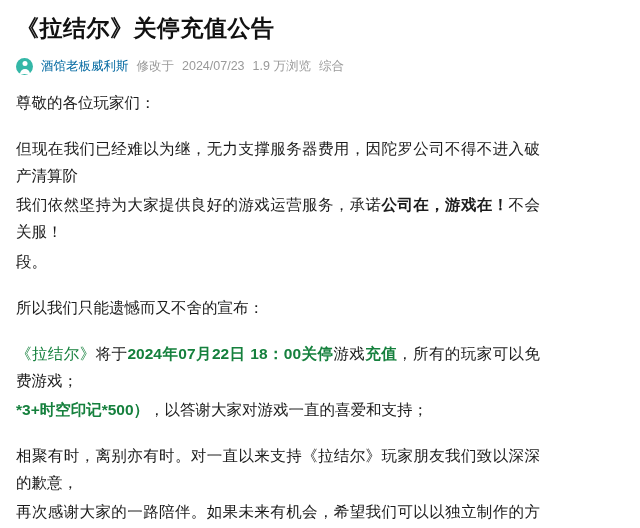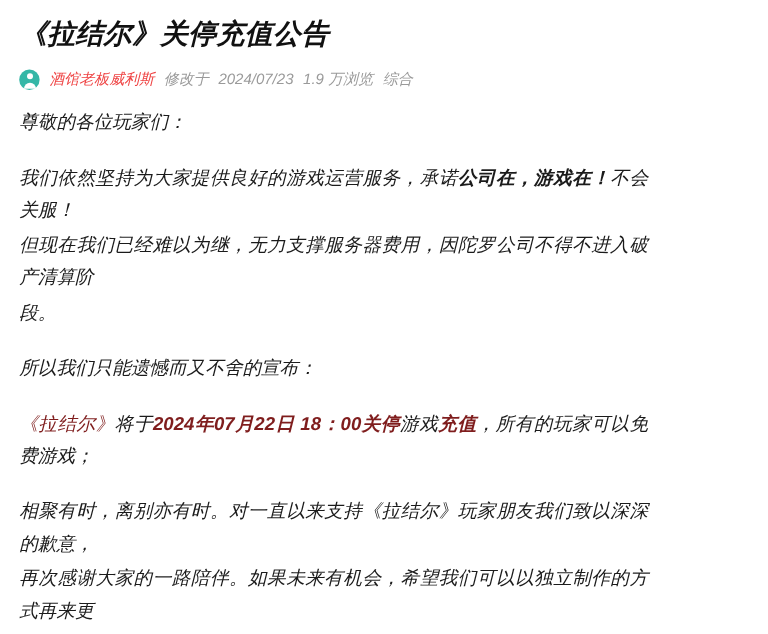--- a/index.html
+++ b/index.html
@@ -14,21 +14,20 @@
     color: #1a1a1a;
     overflow: hidden;
     position: relative;
   }
   .page {
     padding: 10px 16px 0 16px;
     box-sizing: border-box;
     width: 556px;
     height: 528px;
     position: relative;
-    font-style: italic;
   }
   .title {
     font-size: 23px;
     font-weight: bold;
     color: #111111;
     letter-spacing: 0.5px;
     line-height: 1.3;
     margin: 4px 0 14px 0;
   }
   .meta {
@@ -64,37 +63,37 @@
     position: absolute;
     left: 50%;
     bottom: 1px;
     transform: translateX(-50%);
     width: 10px;
     height: 5px;
     border-radius: 5px 5px 0 0;
     background: #ffffff;
   }
   .author {
-    color: #ef4444;
+    color: #0369a1;
     font-size: 12.5px;
   }
   .body {
     font-size: 15.5px;
     line-height: 1.75;
     color: #1b1b1b;
   }
   .para {
     margin: 0 0 2px 0;
     text-align: justify;
   }
   .gap {
     height: 17px;
   }
   .red {
-    color: #7f1d1d;
+    color: #15803d;
   }
   .bold {
     font-weight: bold;
   }
   .watermark {
     position: absolute;
     right: 14px;
     bottom: 8px;
     font-size: 15px;
     color: #d8d8d8;
@@ -121,39 +120,42 @@
 
   <div class="body">
 
     <p class="para">
       <span>尊敬的各位玩家们：</span>
     </p>
 
     <div class="gap"></div>
 
     <p class="para">
-      <span>我们依然坚持为大家提供良好的游戏运营服务，承诺</span><span class="bold">公司在，游戏在！</span><span>不会关服！</span>
+      <span>但现在我们已经难以为继，无力支撑服务器费用，因陀罗公司不得不进入破产清算阶</span>
     </p>
     <p class="para">
-      <span>但现在我们已经难以为继，无力支撑服务器费用，因陀罗公司不得不进入破产清算阶</span>
+      <span>我们依然坚持为大家提供良好的游戏运营服务，承诺</span><span class="bold">公司在，游戏在！</span><span>不会关服！</span>
     </p>
     <p class="para">
       <span>段。</span>
     </p>
 
     <div class="gap"></div>
 
     <p class="para">
       <span>所以我们只能遗憾而又不舍的宣布：</span>
     </p>
 
     <div class="gap"></div>
 
     <p class="para">
       <span class="red">《拉结尔》</span><span>将于</span><span class="red bold">2024年07月22日 18：00关停</span><span>游戏</span><span class="red bold">充值</span><span>，所有的玩家可以免费游戏；</span>
+    </p>
+    <p class="para">
+      <span class="red bold">*3+时空印记*500）</span><span>，以答谢大家对游戏一直的喜爱和支持；</span>
     </p>
 
     <div class="gap"></div>
 
     <p class="para">
       <span>相聚有时，离别亦有时。对一直以来支持《拉结尔》玩家朋友我们致以深深的歉意，</span>
     </p>
     <p class="para">
       <span>再次感谢大家的一路陪伴。如果未来有机会，希望我们可以以独立制作的方式再来更</span>
     </p>

